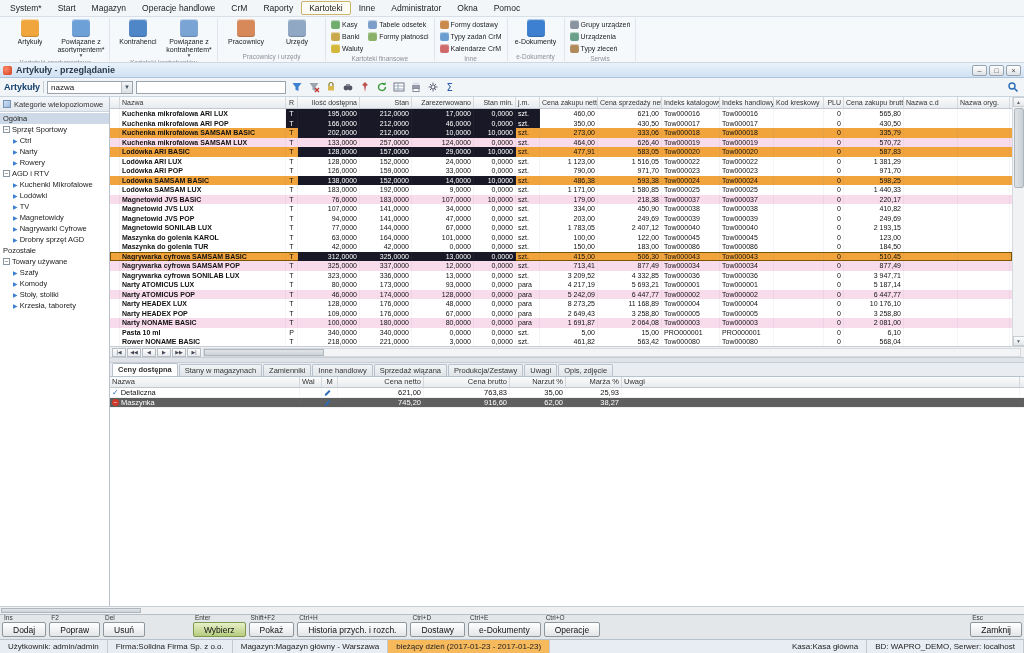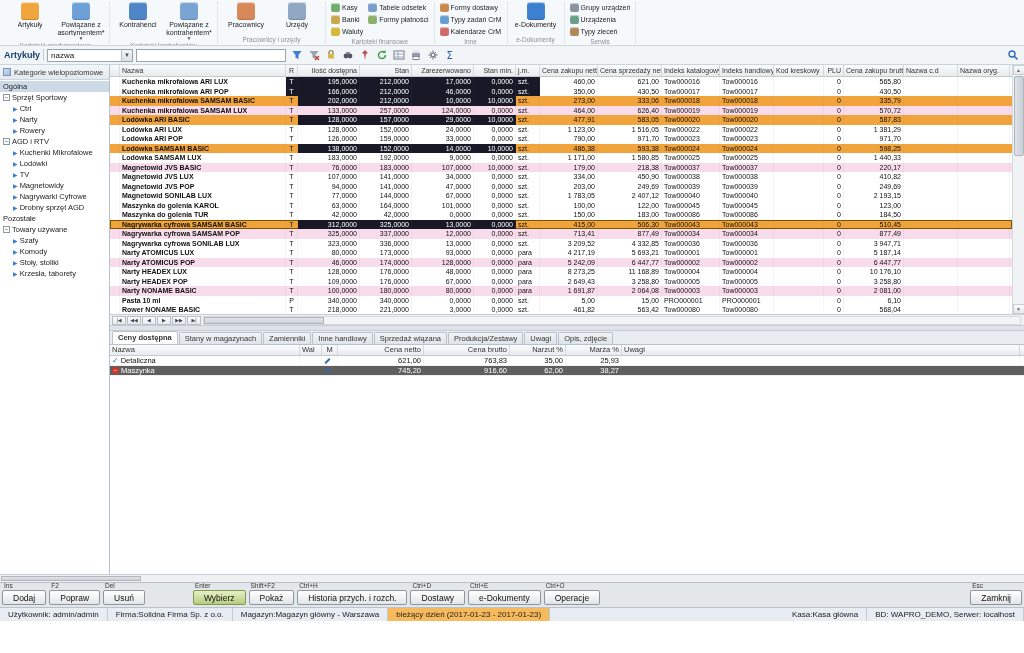--- a/index.html
+++ b/index.html
@@ -116,20 +116,33 @@
   .statusbar{height:14px;background:#e8edf3;border-top:1px solid #b8c2cc;display:flex;align-items:stretch;flex:none;overflow:hidden;}
   .seg{padding:0 8px;border-right:1px solid #c2cbd4;line-height:13px;height:100%;font-size:8px;color:#222;white-space:nowrap;}
   .seg.hl{background:#f6b95c;}
   .seg.fill{flex:1;border-right:none;}
 </style>
 </head>
 <body>
 
 <div class="app">
 
+  <div class="menubar">
+      <div class="mi">System*</div>
+      <div class="mi">Start</div>
+      <div class="mi">Magazyn</div>
+      <div class="mi">Operacje handlowe</div>
+      <div class="mi">CrM</div>
+      <div class="mi">Raporty</div>
+      <div class="mi act">Kartoteki</div>
+      <div class="mi">Inne</div>
+      <div class="mi">Administrator</div>
+      <div class="mi">Okna</div>
+      <div class="mi">Pomoc</div>
+    </div>
 
   <div class="ribbon">
       <div class="rgroup">
         <div class="rbody">
           <div class="rlarge">
             <div class="ricon" style="background: rgb(240, 166, 60);"></div>
             <div class="rlabel">Artykuły</div>
           </div>
           <div class="rlarge">
             <div class="ricon" style="background: rgb(110, 160, 216);"></div>
@@ -237,20 +250,29 @@
             <div class="rsmall">
               <div class="rsicon" style="background: rgb(176, 138, 90);"></div>
               <span>Typy zleceń</span>
             </div>
           </div>
         </div>
         <div class="rcaption">Serwis</div>
       </div>
     </div>
 
+  <div class="titlebar">
+    <span class="wicon"></span>
+    <span class="wtitle">Artykuły - przeglądanie</span>
+    <span style="display:flex;">
+        <div class="wbtn">–</div>
+        <div class="wbtn">□</div>
+        <div class="wbtn">×</div>
+      </span>
+  </div>
 
   <div class="toolbar">
     <span class="tb-label">Artykuły</span>
     <span class="tb-sep"></span>
     <span class="combo">
       <span class="combo-val">nazwa</span>
       <span class="combo-arrow">▼</span>
     </span>
     <input class="search" value="" style="">
     <span style="display:flex;gap:2px;">

